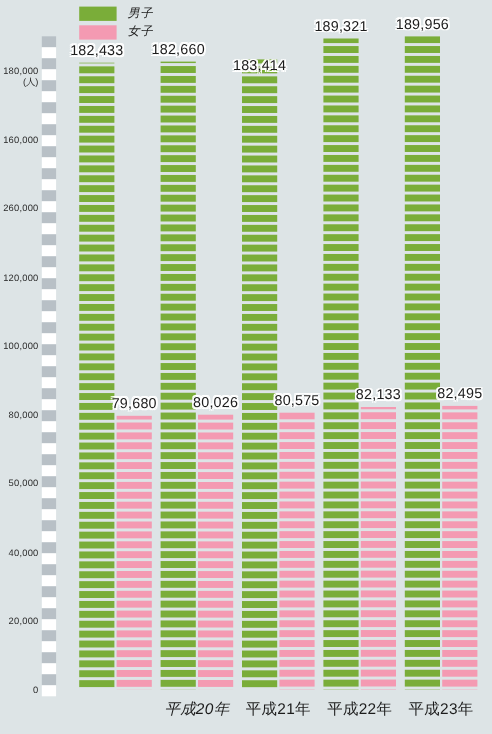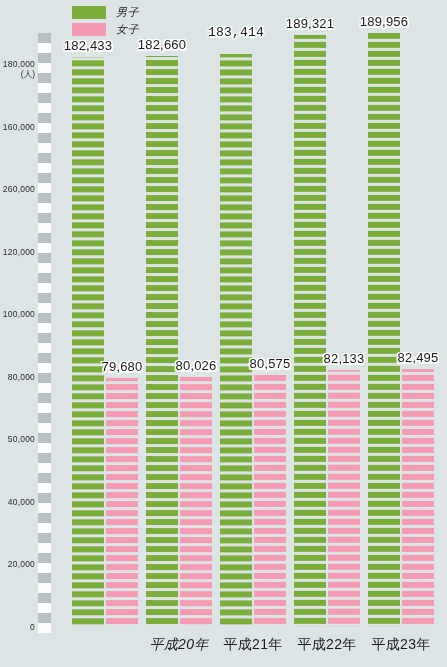--- a/index.html
+++ b/index.html
@@ -243,21 +243,21 @@
       <div class="bar-value" style="left: 88px; top: 37.6568px;">182,433</div>
       <div class="bar female" style="left: 106px; height: 249.105px;"></div>
       <div class="bar-value" style="left: 122px; top: 358.895px;">79,680</div>
       <div class="x-tick-label" style="left: 105px; margin-top: 36px;">平成19年</div>
       <div class="bar male" style="left: 146px; height: 571.053px;"></div>
       <div class="bar-value" style="left: 162px; top: 36.9472px;">182,660</div>
       <div class="bar female" style="left: 180px; height: 250.187px;"></div>
       <div class="bar-value" style="left: 196px; top: 357.813px;">80,026</div>
       <div class="x-tick-label" style="left: 179px; font-style: italic;">平成20年</div>
       <div class="bar male" style="left: 220px; height: 573.41px;"></div>
-      <div class="bar-value" style="left: 236px; top: 25px; font-family: Liberation Mono, monospace;">183,414</div>
+      <div class="bar-value" style="left: 236px; top: 52px;">183,414</div>
       <div class="bar female" style="left: 254px; height: 251.903px;"></div>
       <div class="bar-value" style="left: 270px; top: 356.097px;">80,575</div>
       <div class="x-tick-label" style="left: 253px;">平成21年</div>
       <div class="bar male" style="left: 294px; height: 591.877px;"></div>
       <div class="bar-value" style="left: 310px; top: 16.1228px;">189,321</div>
       <div class="bar female" style="left: 328px; height: 256.774px;"></div>
       <div class="bar-value" style="left: 344px; top: 351.226px;">82,133</div>
       <div class="x-tick-label" style="left: 327px;">平成22年</div>
       <div class="bar male" style="left: 368px; height: 593.862px;"></div>
       <div class="bar-value" style="left: 384px; top: 14.1376px;">189,956</div>

